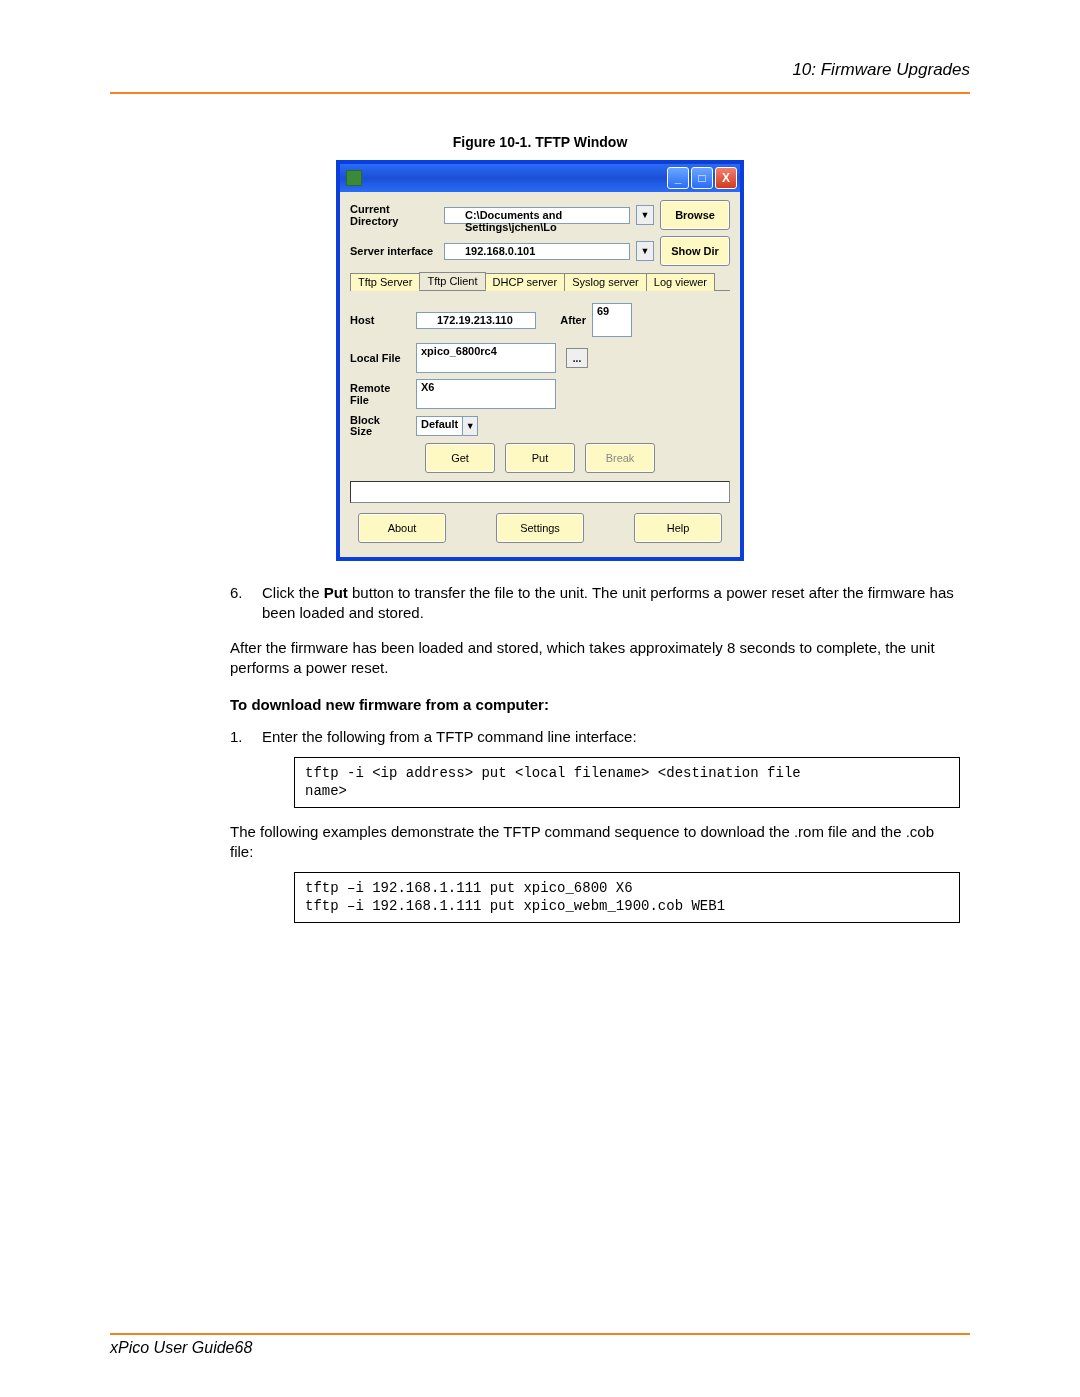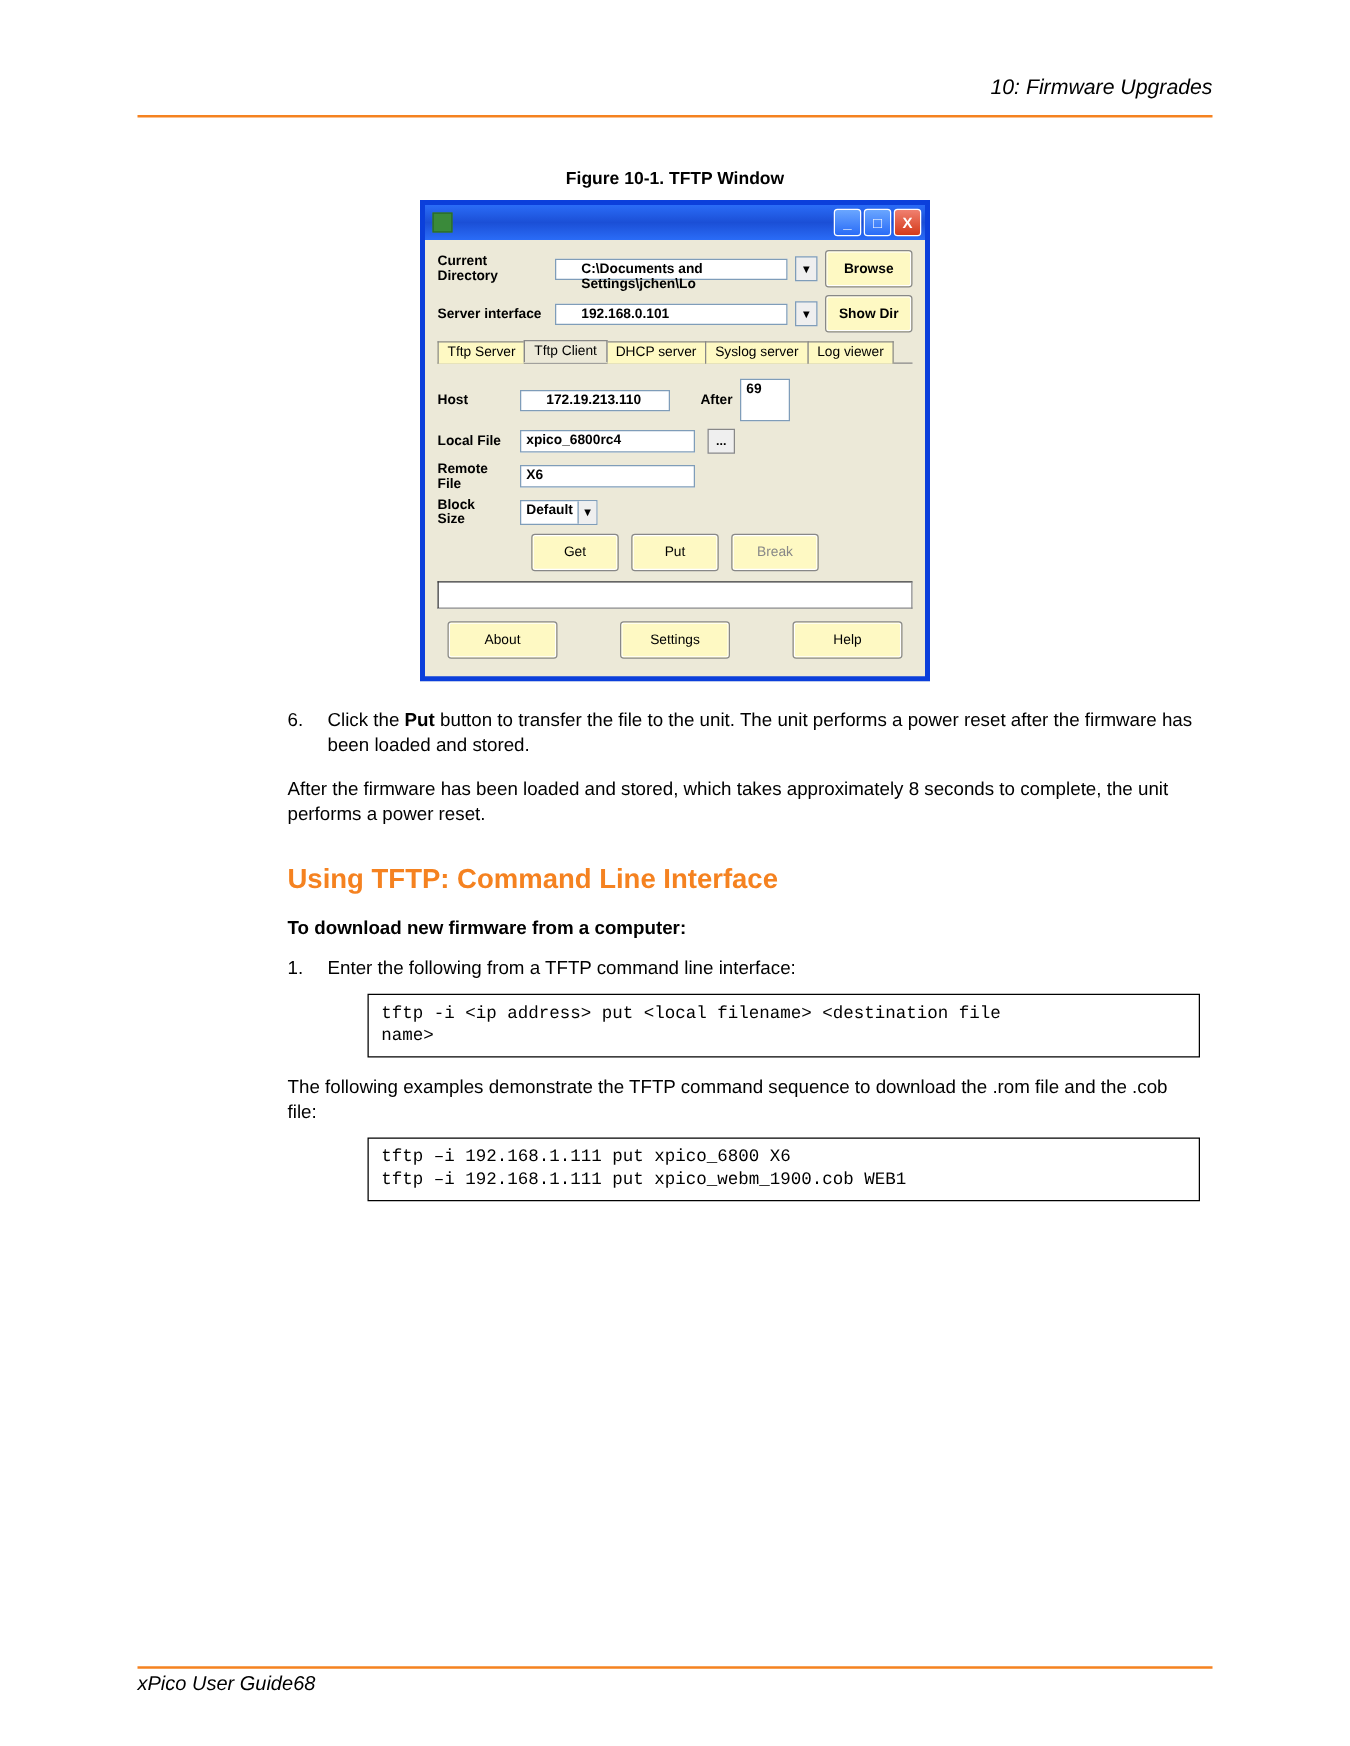--- a/index.html
+++ b/index.html
@@ -117,21 +117,21 @@
     margin-right:-1px;
     position:relative;
     top:1px;
     cursor:default;
   }
   .tab.active { background:#ece9d8; top:0; border-bottom:1px solid #ece9d8; z-index:1; }
   .innerpanel { padding: 4px 0 0 0; }
   .smalllbl { width:60px; font-size:11px; }
   .portlbl { width:30px; text-align:right; font-size:11px; margin-left:14px;}
   .porttxt { width:40px; height:34px; background:#fff;border:1px solid #7f9db9;font-size:11px;padding:1px 4px;box-sizing:border-box;}
-  .filetxt { flex:1; max-width:140px; height:18px;background:#fff;border:1px solid #7f9db9;font-size:11px;padding:1px 4px;box-sizing:border-box;}
+  .filetxt { flex:1; max-width:140px; height:30px;background:#fff;border:1px solid #7f9db9;font-size:11px;padding:1px 4px;box-sizing:border-box;}
   .dotsbtn { width:20px;height:18px;border:1px solid #888;background:#efefef;font-size:10px;display:flex;align-items:center;justify-content:center;margin-left:4px;}
   .blocksel { width:60px;height:18px;display:flex;border:1px solid #7f9db9;background:#fff;}
   .blocksel .seltxt{flex:1;font-size:11px;padding:1px 4px;}
   .actionrow { display:flex; justify-content:center; gap:10px; margin:6px 0 8px 0;}
   .actbtn { width:50px; }
   .actbtn.disabled { color:#888; }
   .progress {
     height:20px; border:1px inset #888; background:#fff; margin:4px 0 10px 0;
   }
   .footerrow { display:flex; justify-content:space-between; padding:0 8px 4px 8px;}
@@ -264,21 +264,20 @@
     <div class="step">
       <div class="num">6.</div>
       <div class="content">
         <span>Click the </span><b>Put</b><span> button to transfer the file to the unit. The unit performs a power reset after the firmware has been loaded and stored.</span>
       </div>
     </div>
 
     <div class="para">After the firmware has been loaded and stored, which takes approximately 8 seconds to complete, the unit performs a power reset.</div>
   </div>
 
-  <div class="h2" style="margin-left:120px">Using TFTP: Command Line Interface</div>
 
   <div class="body-text">
     <div class="subhead">To download new firmware from a computer:</div>
 
     <div class="step" style="margin-top:14px">
       <div class="num">1.</div>
       <div class="content">Enter the following from a TFTP command line interface:</div>
     </div>
 
     <div class="codeblock">tftp -i &lt;ip address&gt; put &lt;local filename&gt; &lt;destination file

